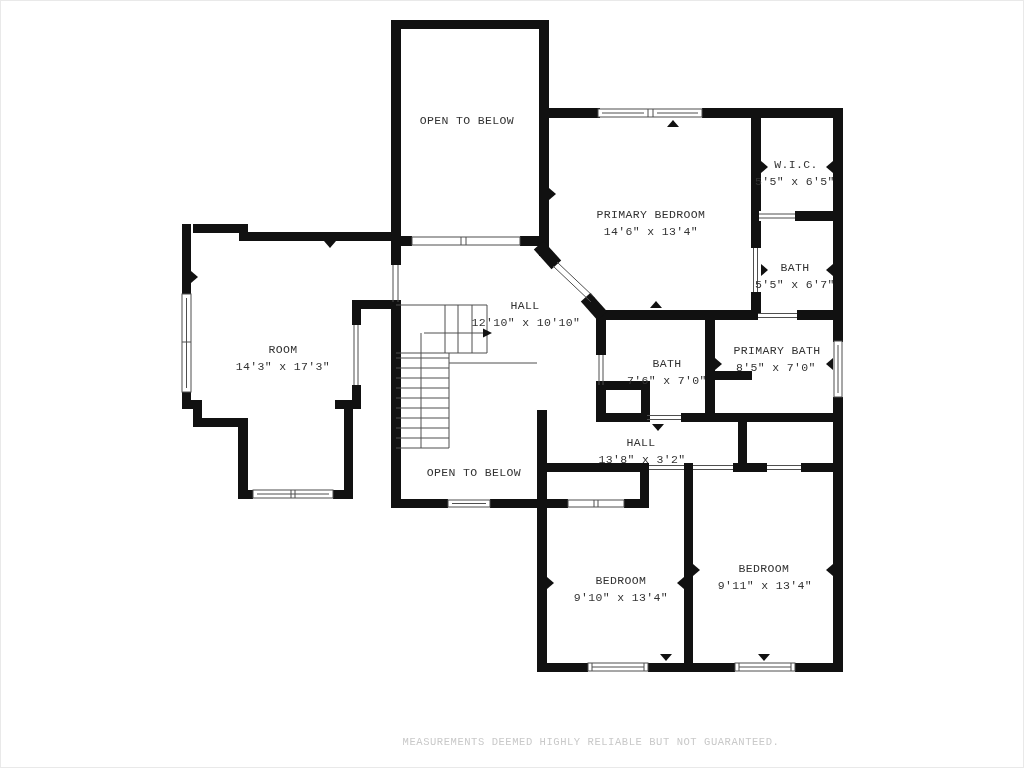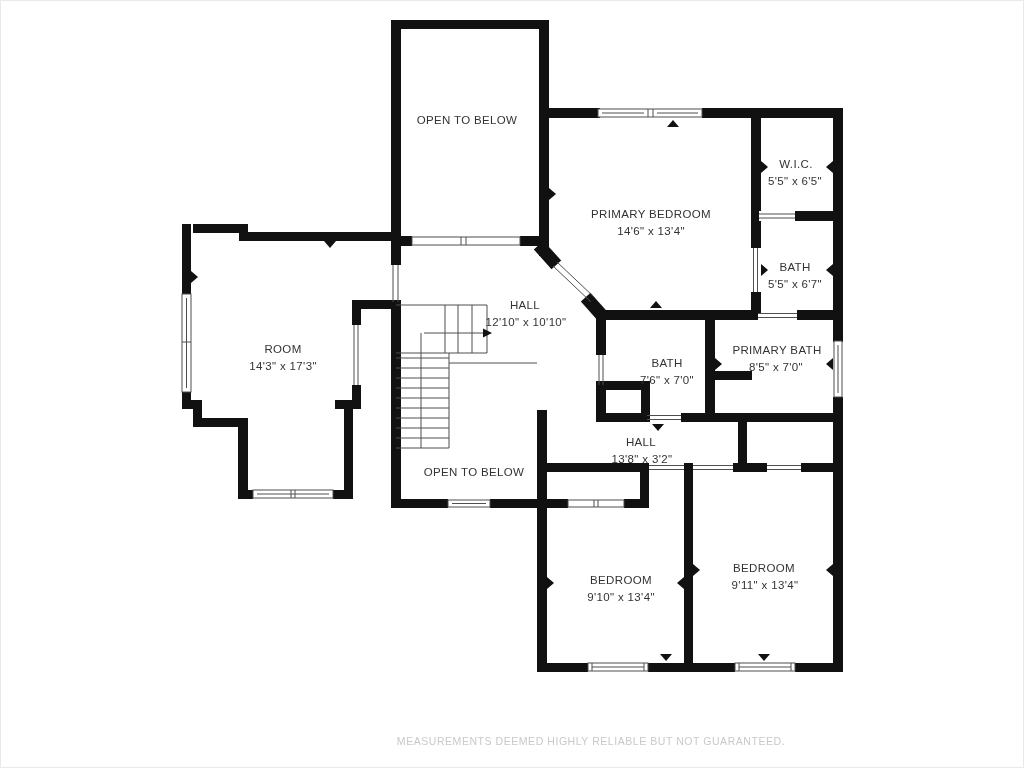--- a/index.html
+++ b/index.html
@@ -1,17 +1,17 @@
 <!DOCTYPE html>
 <html><head>
 <meta charset="utf-8">
 <style>
   html,body{margin:0;padding:0;background:#ffffff;}
   .page{position:relative;width:1024px;height:768px;background:#ffffff;
-        font-family:Liberation Sans, sans-serif;border-radius:25px;}
+        font-family:Liberation Mono, monospace;border-radius:25px;}
   svg{display:block;}
   .wall{fill:#111111;stroke:none;}
   .wallstroke{stroke:#111111;stroke-width:13;stroke-linecap:square;}
   .thin{stroke:#4f4f4f;stroke-width:1;fill:none;}
   .win{fill:#ffffff;stroke:#4f4f4f;stroke-width:1;}
   .tick{fill:#111111;stroke:none;}
   .lbl{fill:#333333;font-size:11.5px;letter-spacing:0.35px;text-anchor:middle;}
   .disc{fill:#c9c9c9;font-size:10.5px;letter-spacing:0.55px;text-anchor:middle;}
   .frame{fill:none;stroke:#e9e9e9;stroke-width:1;}
 </style>

